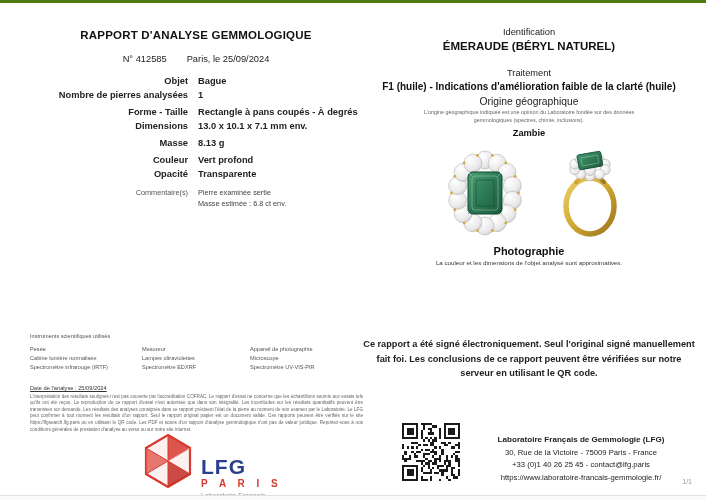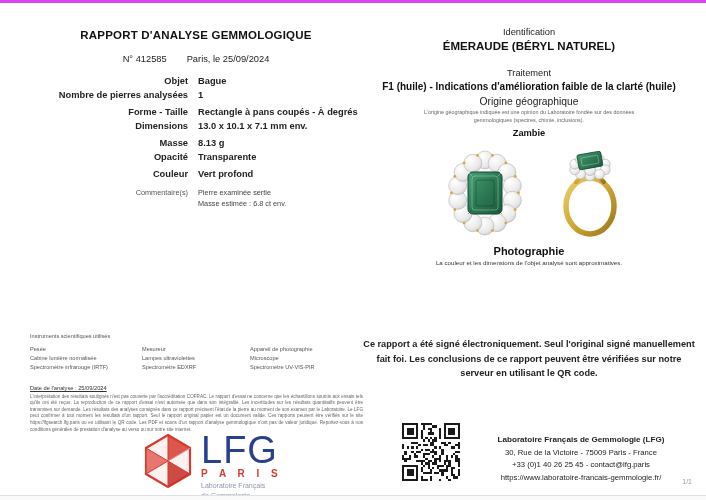--- a/index.html
+++ b/index.html
@@ -1,18 +1,18 @@
 <!DOCTYPE html>
 <html><head>
 <meta charset="utf-8">
 <style>
   html,body{margin:0;padding:0;background:#fff;}
   .page{position:relative;width:706px;height:500px;background:#fff;overflow:hidden;
         font-family:"Liberation Sans", sans-serif;color:#1a1a1a;box-sizing:border-box;
-        border-top:3px solid #d946ef;}
+        border-top:3px solid #4d7c0f;}
   .bottom-strip{position:absolute;left:0;right:0;top:492px;height:8px;background:#fafafa;border-top:1px solid #e0e0e0;}
 
   
   .left-col{position:absolute;left:30px;top:26px;width:332px;}
   .report-title{text-align:center;font-weight:bold;font-size:11.5px;letter-spacing:.2px;color:#111;}
   .report-meta{display:flex;justify-content:center;gap:20px;margin-top:13px;font-size:9.3px;color:#222;}
   .fields{margin-top:12px;font-size:9.3px;}
   .row{display:flex;margin-bottom:3.5px;line-height:1.1;}
   .row .lbl{width:158px;text-align:right;margin-right:10px;font-weight:bold;color:#222;}
   .row .val{flex:1;font-weight:bold;color:#222;}
@@ -44,21 +44,21 @@
   .instr-col.c3{flex:1;}
 
   
   .legal{position:absolute;left:30px;top:382px;width:333px;}
   .legal-date{font-size:5.7px;color:#333;text-decoration:underline;margin-bottom:2.5px;}
   .legal-text{font-size:4.6px;color:#666;text-align:justify;line-height:1.45;}
 
   
   .logo{position:absolute;left:142px;top:429px;display:flex;align-items:flex-start;gap:7px;}
   .logo-text{padding-top:2px;}
-  .logo-acronym{font-size:38px;line-height:.85;color:#2b3f8f;letter-spacing:1px;font-weight:normal;}
+  .logo-acronym{font-size:21px;line-height:.85;color:#2b3f8f;letter-spacing:1px;font-weight:bold;margin-top:24px;}
   .logo-city{font-size:10px;color:#d63b30;letter-spacing:4.5px;font-weight:bold;margin-top:2px;}
   .logo-sub{font-size:7px;color:#8a97a8;line-height:1.35;margin-top:2px;}
 
   
   .signature{position:absolute;left:362px;top:334px;width:334px;text-align:center;
              font-size:9.2px;font-weight:bold;color:#222;line-height:1.6;}
   .qr{position:absolute;left:402px;top:420px;}
   .footer-info{position:absolute;left:466px;top:431px;width:230px;text-align:center;
                font-size:7.7px;color:#222;line-height:1.6;}
   .footer-lab{font-weight:bold;font-size:8.1px;}
@@ -90,27 +90,27 @@
         <div class="val">Rectangle à pans coupés - À degrés</div>
       </div>
       <div class="row">
         <div class="lbl">Dimensions</div>
         <div class="val">13.0 x 10.1 x 7.1 mm env.</div>
       </div>
       <div class="row gap">
         <div class="lbl">Masse</div>
         <div class="val">8.13 g</div>
       </div>
+      <div class="row gap">
+        <div class="lbl">Couleur</div>
+        <div class="val">Vert profond</div>
+      </div>
       <div class="row">
         <div class="lbl">Opacité</div>
         <div class="val">Transparente</div>
-      </div>
-      <div class="row gap">
-        <div class="lbl">Couleur</div>
-        <div class="val">Vert profond</div>
       </div>
       <div class="row comments">
         <div class="lbl">Commentaire(s)</div>
         <div class="val">
           <div>Pierre examinée sertie</div>
           <div>Masse estimée : 6.8 ct env.</div>
         </div>
       </div>
     </div>
   </div>

